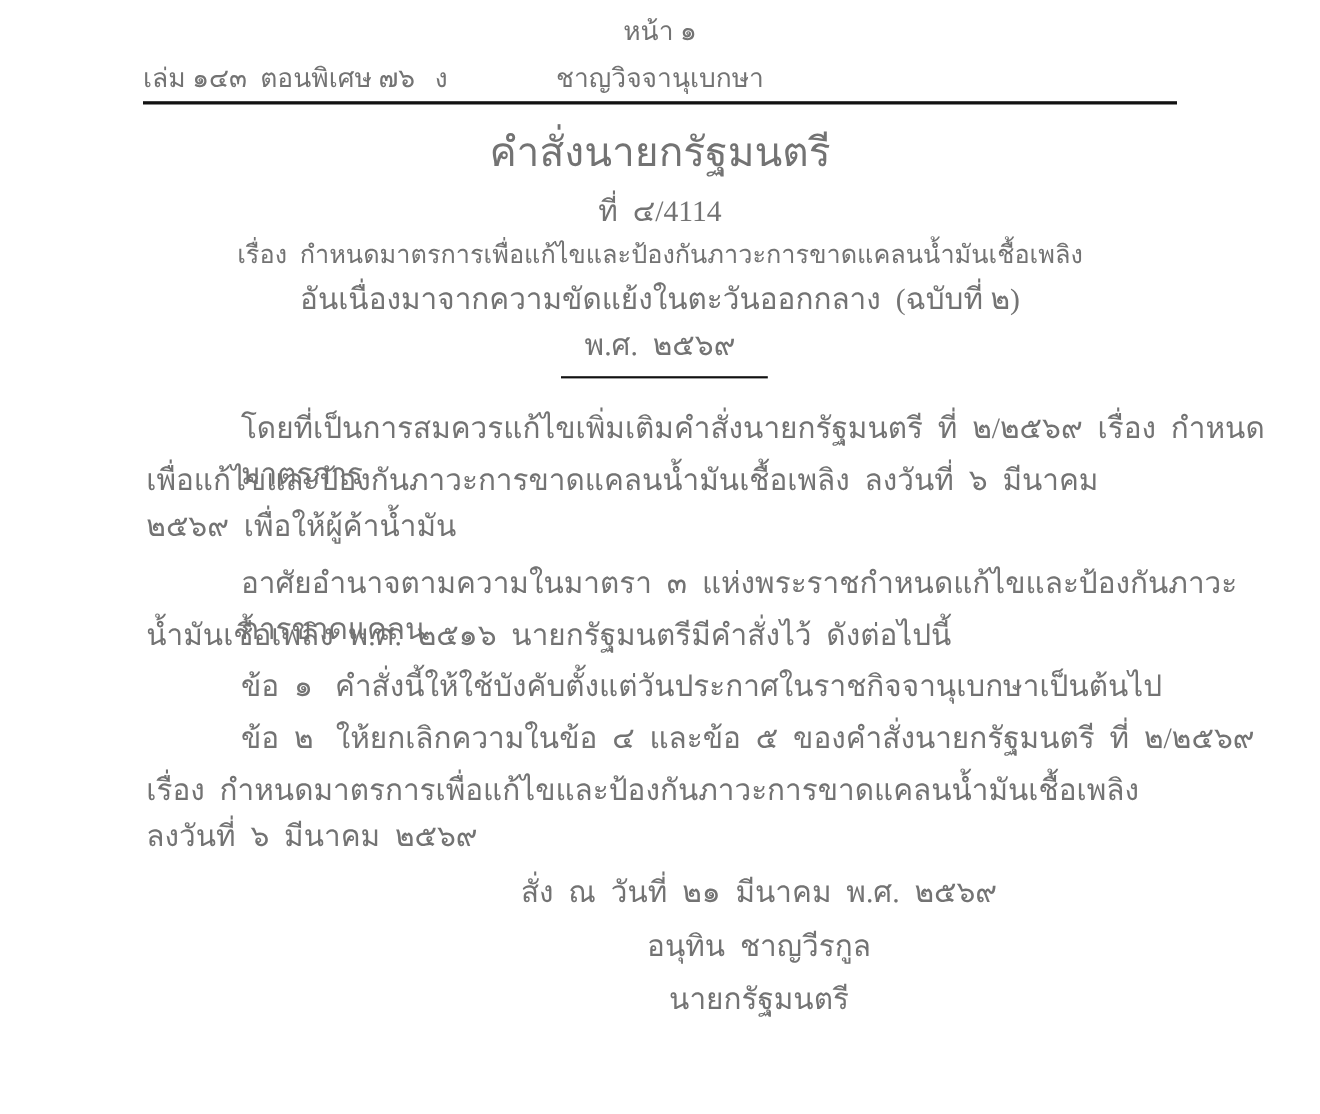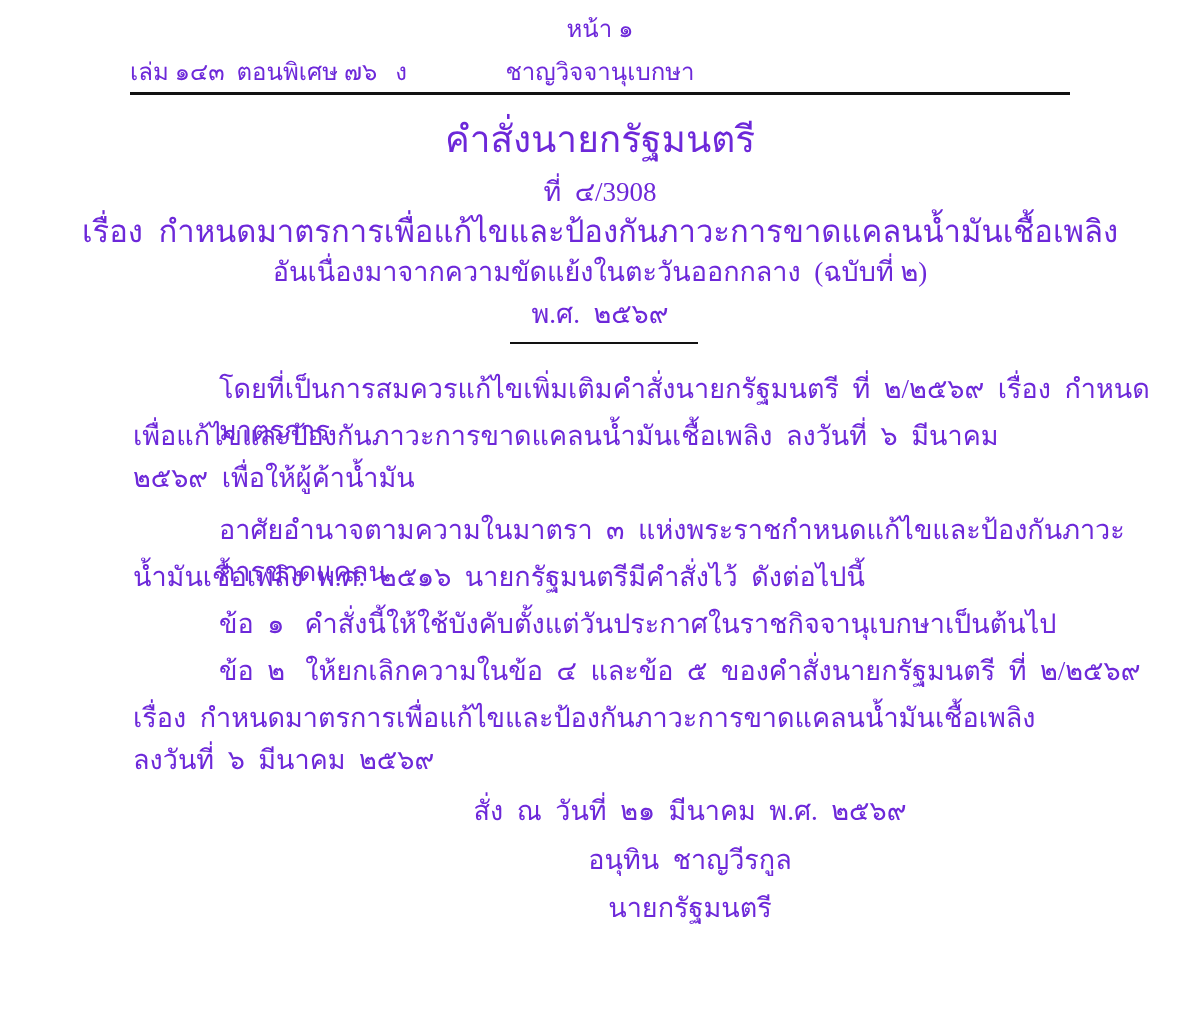--- a/index.html
+++ b/index.html
@@ -5,21 +5,21 @@
   html, body {
     margin: 0;
     padding: 0;
     background: #ffffff;
   }
   #page {
     position: relative;
     width: 1200px;
     height: 1013px;
     background: #ffffff;
-    color: #6d28d9;
+    color: #737373;
     font-family: "Liberation Serif", serif;
     overflow: hidden;
   }
   .t {
     white-space: pre-wrap;
   }
   
   .page-number {
     position: absolute;
     top: 12px;
@@ -72,21 +72,21 @@
     text-align: center;
     font-size: 27px;
     line-height: 40px;
   }
   .subject-1 {
     position: absolute;
     top: 212px;
     left: 0;
     width: 100%;
     text-align: center;
-    font-size: 31px;
+    font-size: 23px;
     line-height: 40px;
   }
   .subject-2 {
     position: absolute;
     top: 252px;
     left: 0;
     width: 100%;
     text-align: center;
     font-size: 27px;
     line-height: 40px;
@@ -147,21 +147,21 @@
   <div class="page-number t">หน้า ๑</div>
 
   <div class="header-row">
     <span class="t">เล่ม ๑๔๓  ตอนพิเศษ ๗๖   ง</span>
     <span class="mid t">ชาญวิจจานุเบกษา</span>
   </div>
 
   <div class="header-rule"></div>
 
   <div class="doc-title t">คำสั่งนายกรัฐมนตรี</div>
-  <div class="order-number t">ที่  ๔/3908</div>
+  <div class="order-number t">ที่  ๔/4114</div>
   <div class="subject-1 t">เรื่อง  กำหนดมาตรการเพื่อแก้ไขและป้องกันภาวะการขาดแคลนน้ำมันเชื้อเพลิง</div>
   <div class="subject-2 t">อันเนื่องมาจากความขัดแย้งในตะวันออกกลาง  (ฉบับที่ ๒)</div>
   <div class="doc-year t">พ.ศ.  ๒๕๖๙</div>
   <div class="title-divider"></div>
 
   <div class="body-line bl-0 indent t">โดยที่เป็นการสมควรแก้ไขเพิ่มเติมคำสั่งนายกรัฐมนตรี  ที่  ๒/๒๕๖๙  เรื่อง  กำหนดมาตรการ</div>
   <div class="body-line bl-1 t">เพื่อแก้ไขและป้องกันภาวะการขาดแคลนน้ำมันเชื้อเพลิง  ลงวันที่  ๖  มีนาคม  ๒๕๖๙  เพื่อให้ผู้ค้าน้ำมัน</div>
   <div class="body-line bl-3 indent t">อาศัยอำนาจตามความในมาตรา  ๓  แห่งพระราชกำหนดแก้ไขและป้องกันภาวะการขาดแคลน</div>
   <div class="body-line bl-4 t">น้ำมันเชื้อเพลิง  พ.ศ.  ๒๕๑๖  นายกรัฐมนตรีมีคำสั่งไว้  ดังต่อไปนี้</div>
   <div class="body-line bl-5 indent t">ข้อ  ๑   คำสั่งนี้ให้ใช้บังคับตั้งแต่วันประกาศในราชกิจจานุเบกษาเป็นต้นไป</div>

